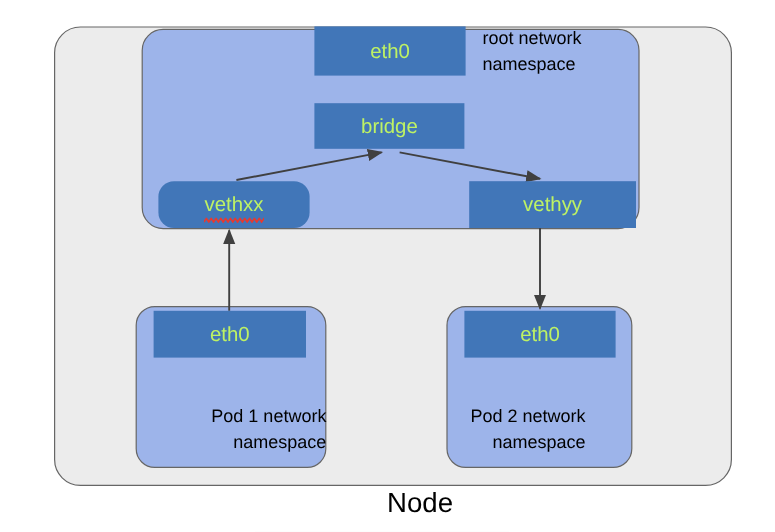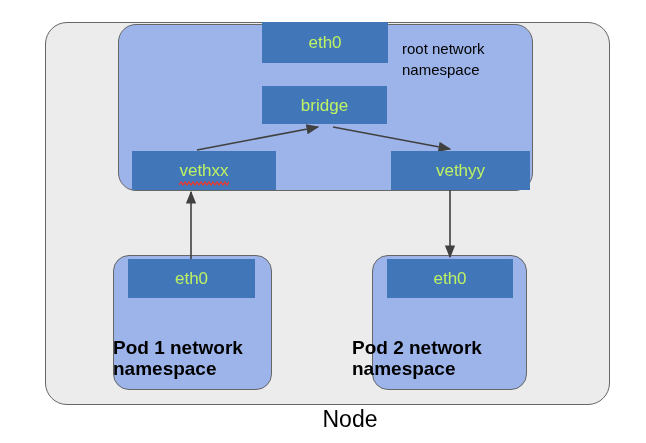--- a/index.html
+++ b/index.html
@@ -51,21 +51,21 @@
     width: 415px;
     height: 167px;
     background: #9db4ea;
     border: 1px solid #666666;
     border-radius: 18px;
     box-sizing: border-box;
   }
   .root-ns-label {
     position: absolute;
     left: 402px;
-    top: 38px;
+    top: 22px;
     width: 128px;
     font-size: 15px;
     color: #000000;
     line-height: 21px;
     text-align: left;
     white-space: pre-line;
   }
 
   
   .pod-ns {
@@ -78,43 +78,42 @@
     border-radius: 16px;
     box-sizing: border-box;
   }
   .pod-ns.pod1 { left: 113px; width: 159px; }
   .pod-ns.pod2 { left: 372px; width: 155px; }
   .pod-ns-label {
     position: absolute;
     left: 0;
     right: 0;
     top: 82px;
-    font-size: 19px;
+    font-size: 15px;
     color: #000000;
     line-height: 21px;
-    text-align: left;
+    text-align: right;
     white-space: pre-line;
-    font-weight: bold;
   }
 
   
   .iface {
     position: absolute;
     background: #4176b8;
     color: #bef264;
     font-size: 17px;
     display: flex;
     align-items: center;
     justify-content: center;
     box-sizing: border-box;
     line-height: 1;
   }
   .iface-root-eth0 { left: 262px; top: 22px;  width: 126px; height: 41px; }
   .iface-bridge    { left: 262px; top: 86px;  width: 125px; height: 38px; }
-  .iface-vethxx    { left: 132px; top: 151px; width: 144px; height: 39px; }
+  .iface-vethxx    { left: 132px; top: 151px; width: 126px; height: 39px; border-radius: 13px; }
   .iface-vethyy    { left: 391px; top: 151px; width: 139px; height: 39px; }
   .iface-pod1-eth0 { left: 128px; top: 259px; width: 127px; height: 39px; }
   .iface-pod2-eth0 { left: 387px; top: 259px; width: 126px; height: 39px; }
 
   
   .iface-vethxx .label-wrap {
     position: relative;
     display: inline-block;
   }
   .squiggle {

